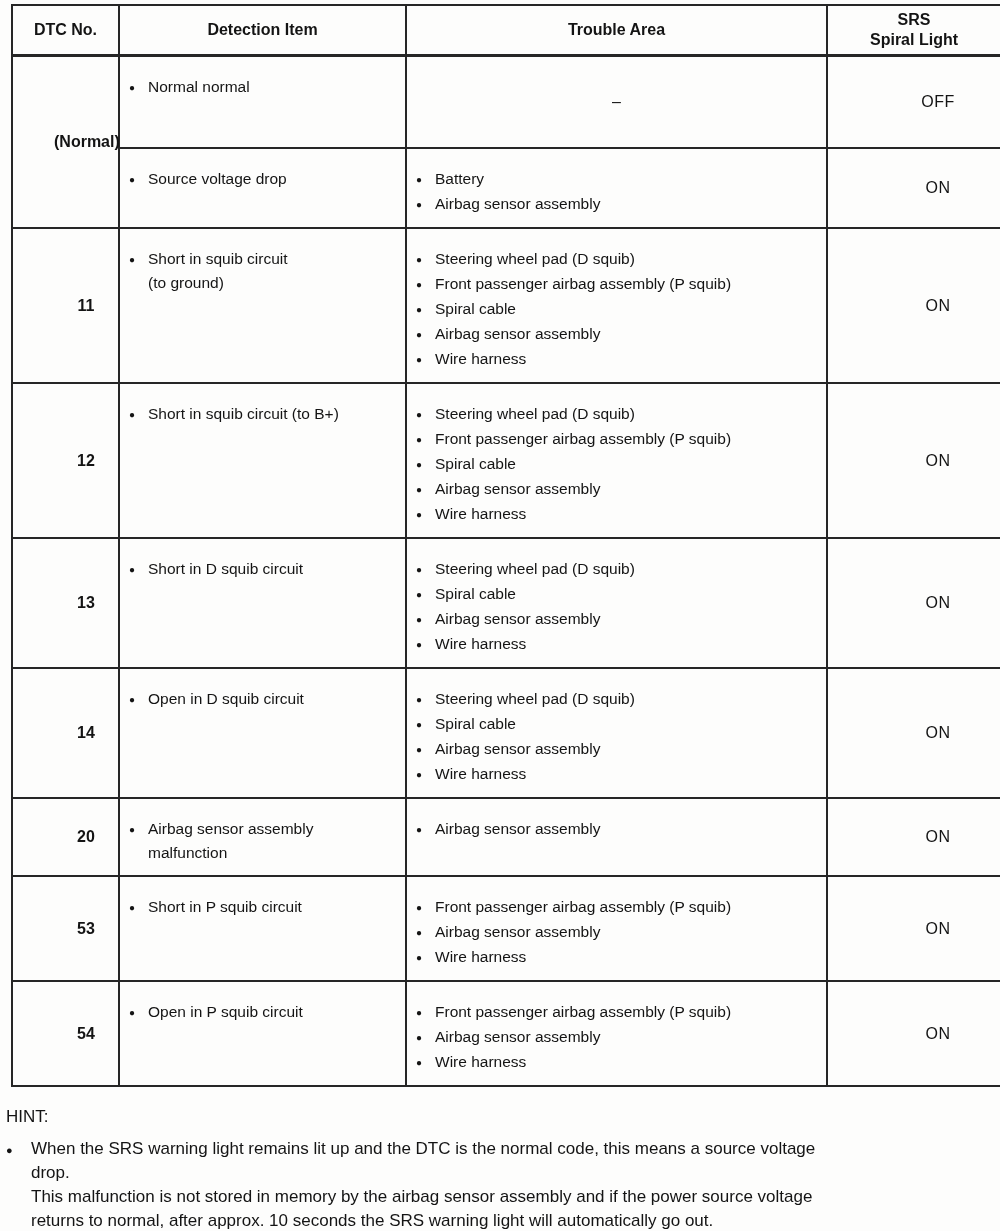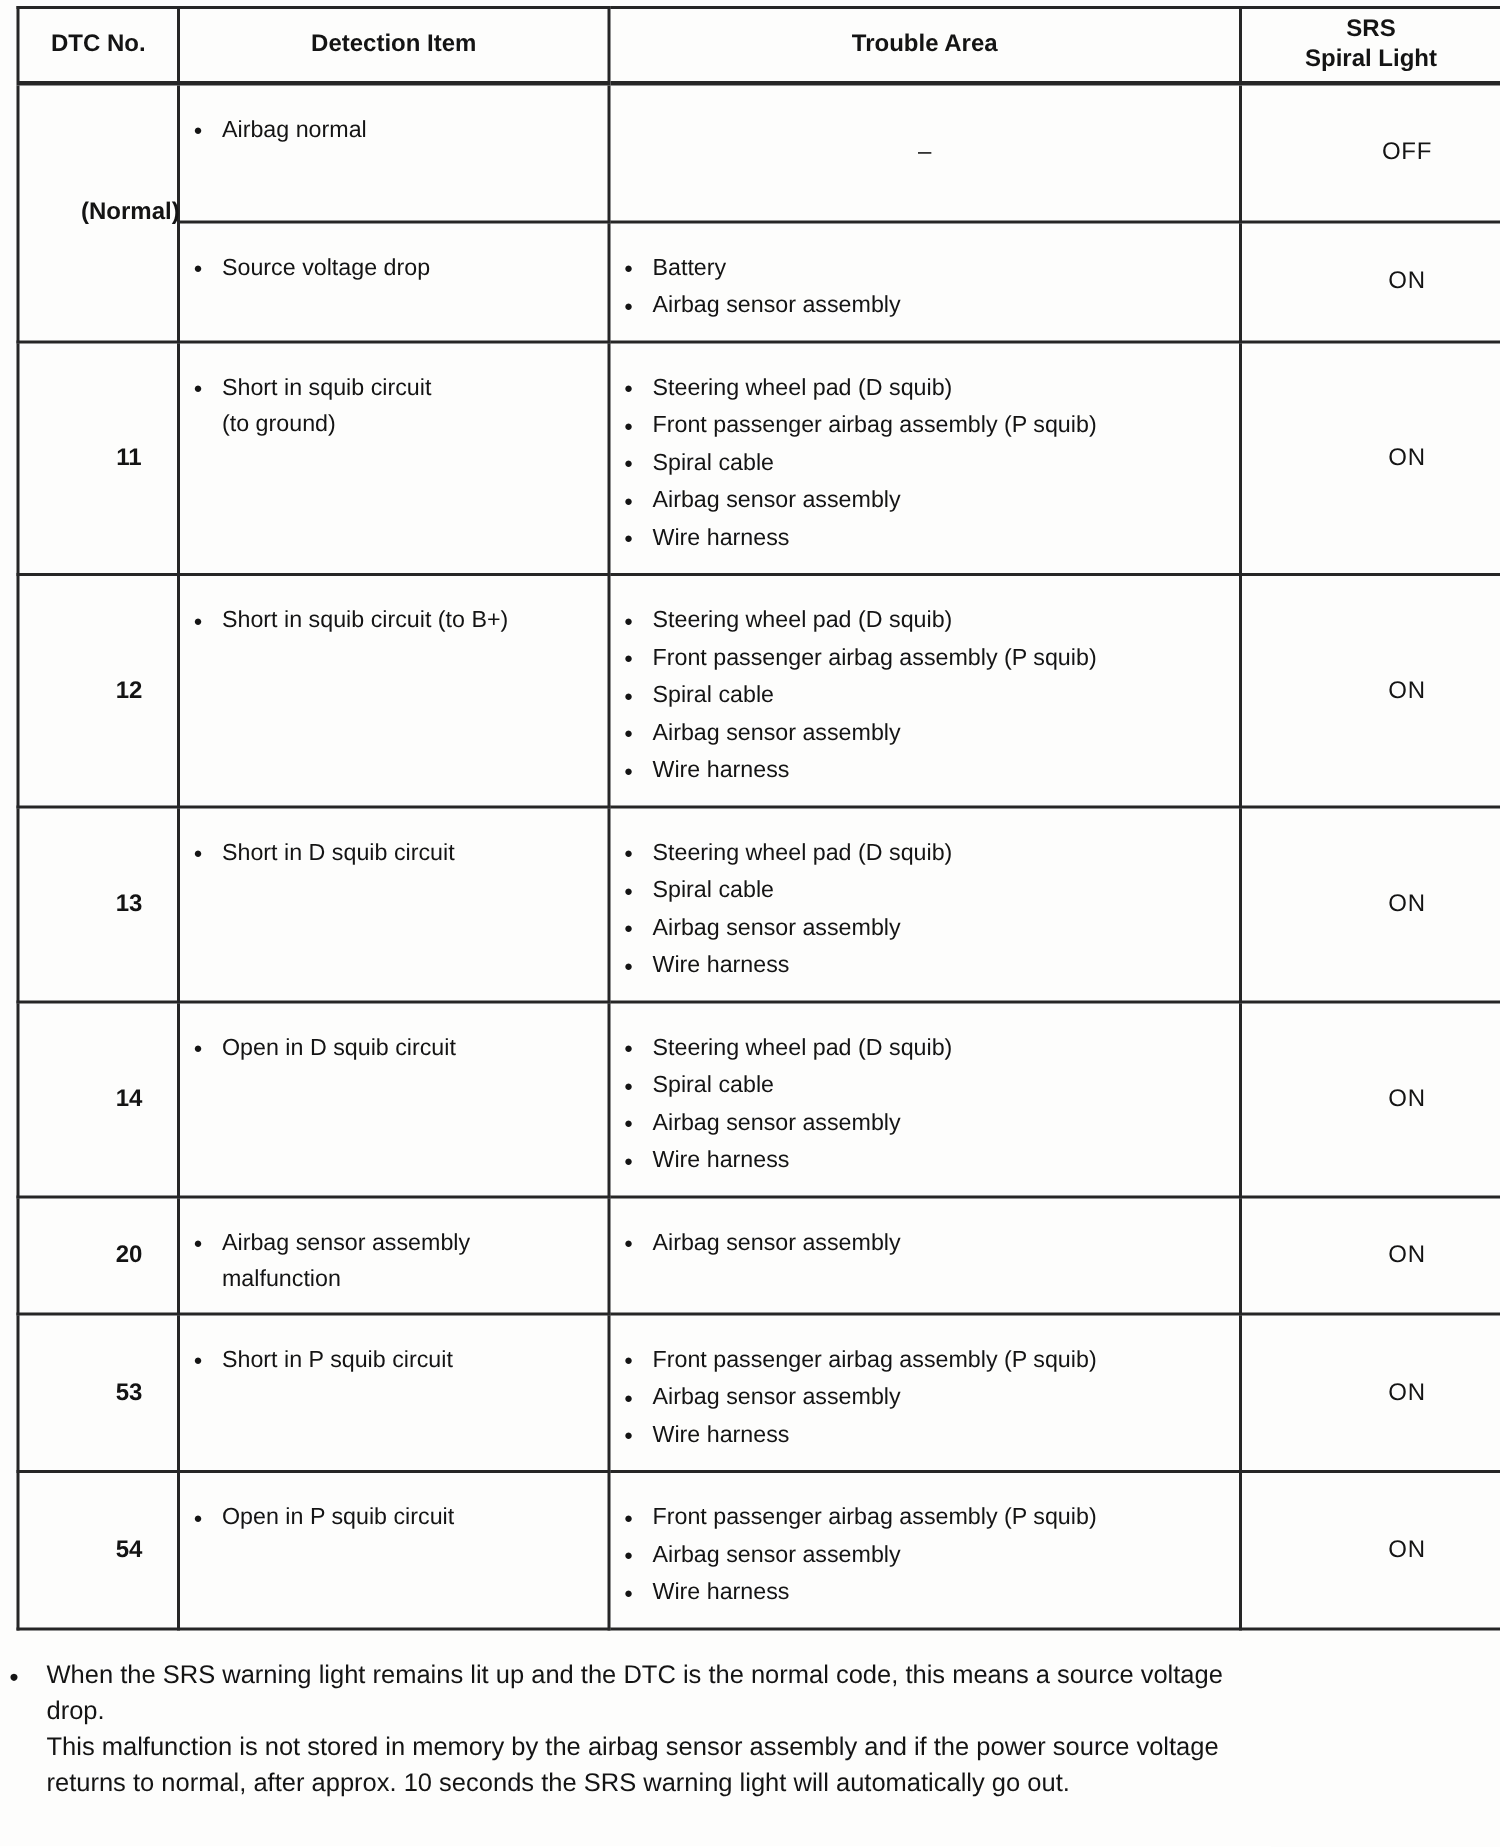--- a/index.html
+++ b/index.html
@@ -117,21 +117,21 @@
           <th>SRS
 Spiral Light</th>
         </tr>
     </thead>
     <tbody>
         <tr class="row-tall-min">
           <td class="cell-dtc" rowspan="2">(Normal)</td>
           <td class="cell-detect">
             <div class="b-line">
               <span class="bullet">●</span>
-              <span class="b-text">Airbag normal</span>
+              <span class="b-text">Normal normal</span>
             </div>
           </td>
           <td class="cell-trouble empty">–</td>
           <td class="cell-light">OFF</td>
         </tr>
         <tr>
           <td class="cell-detect">
             <div class="b-line">
               <span class="bullet">●</span>
               <span class="b-text">Source voltage drop</span>
@@ -332,20 +332,21 @@
               <span class="bullet">●</span>
               <span class="b-text">Wire harness</span>
             </div>
           </td>
           <td class="cell-light">ON</td>
         </tr>
       </tbody>
   </table>
 
   <div class="hint">
+    <div class="hint-label">HINT:</div>
     <div>
         <div class="hint-item">
           <span class="hint-bullet">●</span>
           <span class="hint-text">When the SRS warning light remains lit up and the DTC is the normal code, this means a source voltage
 drop.
 This malfunction is not stored in memory by the airbag sensor assembly and if the power source voltage
 returns to normal, after approx. 10 seconds the SRS warning light will automatically go out.</span>
         </div>
       </div>
   </div>

